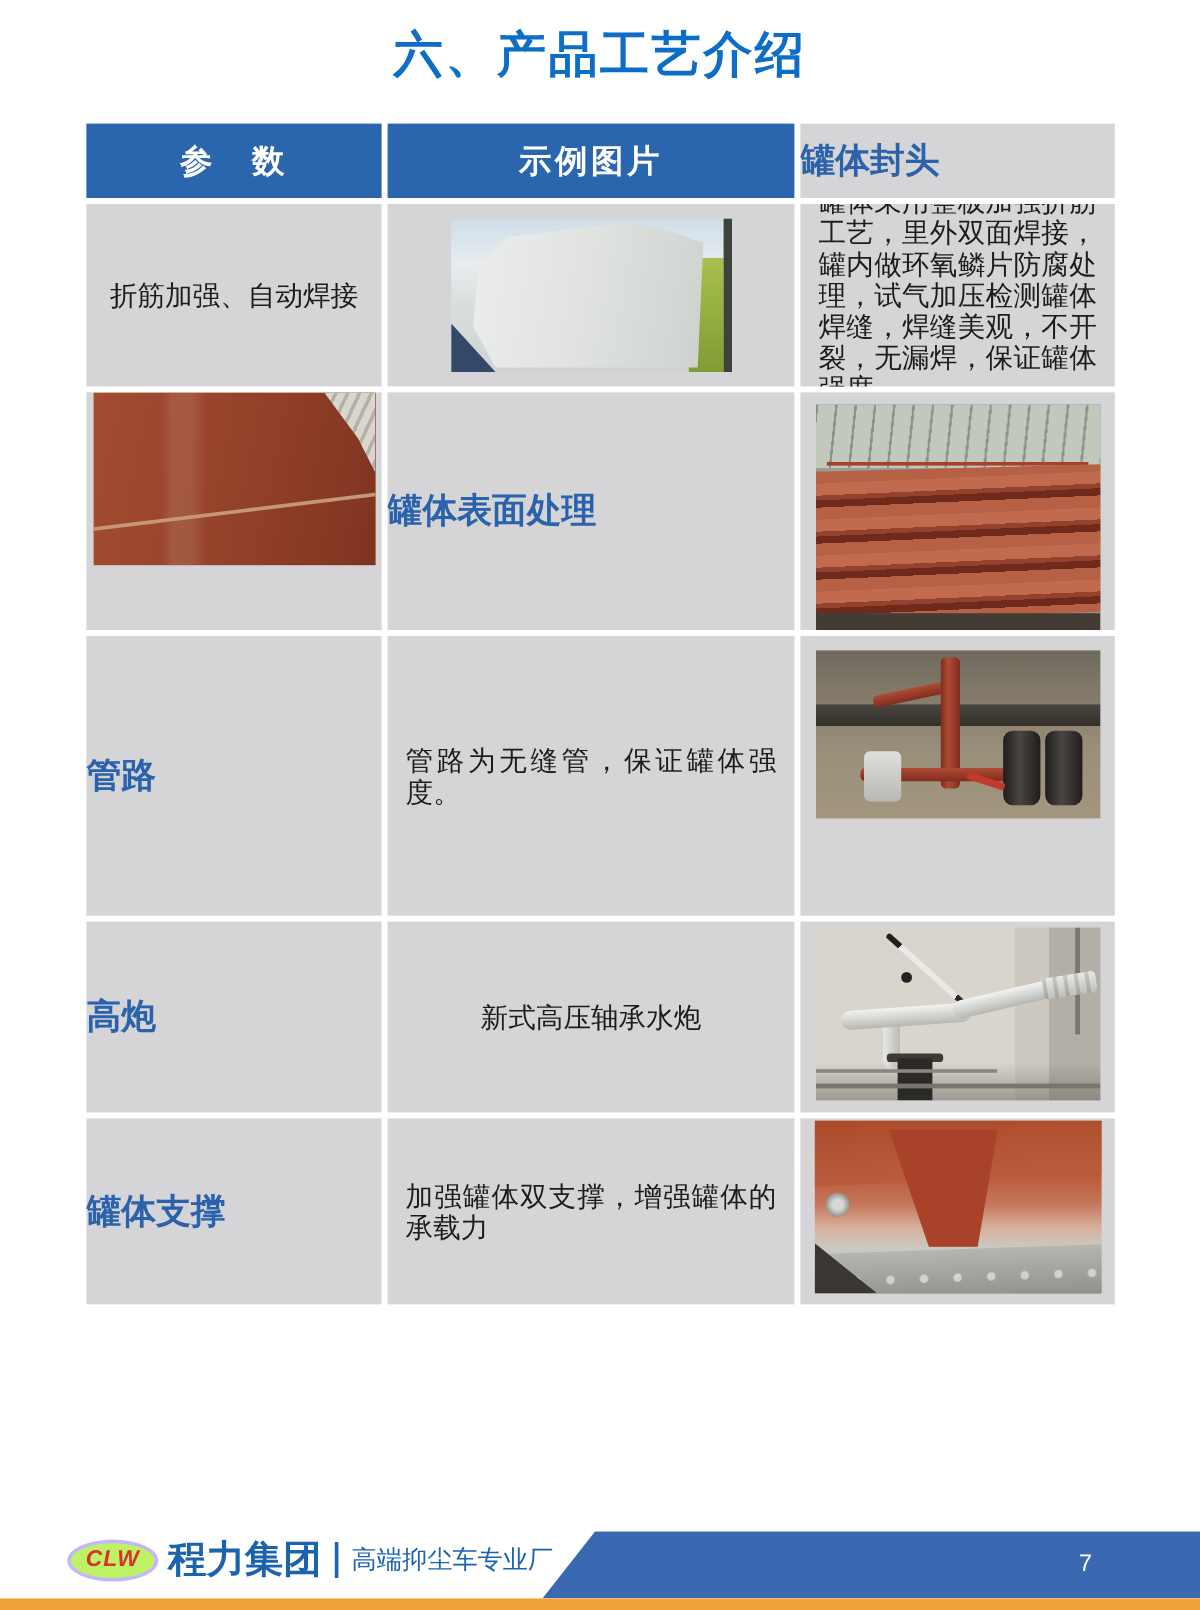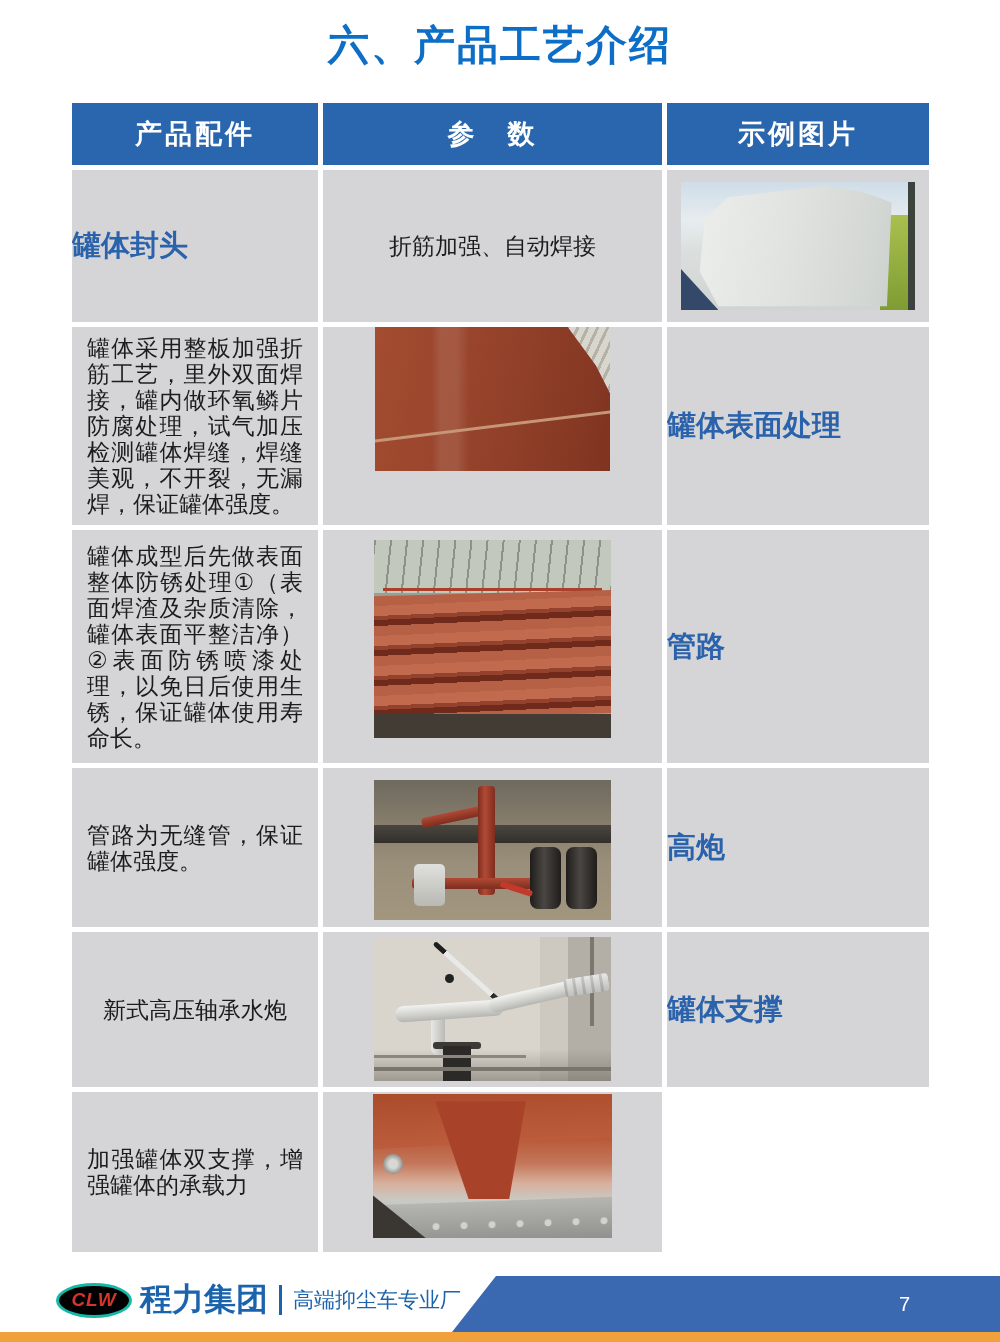--- a/index.html
+++ b/index.html
@@ -122,22 +122,22 @@
     background:radial-gradient(circle at 12px 55%,#d2d2ce 0 3px,transparent 4px) 0 0/28px 100% repeat-x,
                linear-gradient(180deg,#b5b5b1,#8f8f8b); }
   .p6-corner { left:0; bottom:0; width:22%; height:32%; background:#3a3632;
     clip-path:polygon(0 8%,100% 100%,0 100%); }
   
   .footer-logo {
     position:absolute; left:56px; top:1281px; height:38px;
     display:flex; align-items:center; gap:8px;
   }
   .logo-oval {
-    width:76px; height:35px; border:3px solid #14b8a6; border-radius:50%;
-    display:flex; align-items:center; justify-content:center; background:#000000;
+    width:76px; height:35px; border:3px solid #c4b5fd; border-radius:50%;
+    display:flex; align-items:center; justify-content:center; background:#bef264;
   }
   .logo-oval span {
     color:#d4342c; font-weight:bold; font-style:italic; font-size:19px; letter-spacing:1px;
   }
   .logo-company { font-size:32px; font-weight:bold; color:#1b63ad; }
   .logo-divider { width:3px; height:30px; background:#1b63ad; margin:0 3px; }
   .logo-tagline { font-size:21px; font-weight:normal; color:#1b63ad; }
   .footer-banner {
     position:absolute; top:1276px; left:452px; right:0; height:56px;
     background:#3a69b1;
@@ -152,23 +152,20 @@
   }
 </style>
 </head>
 <body>
 
 <h1 class="title">六、产品工艺介绍</h1>
 
 <div class="spec-table">
 
   <div class="cell head">
-      <span>产品配件</span>
-    </div>
-  <div class="cell head">
       <span>参　数</span>
     </div>
   <div class="cell head">
       <span>示例图片</span>
     </div>
 
   <div class="cell part">
       <span>罐体封头</span>
     </div>
   <div class="cell param center">
@@ -188,23 +185,20 @@
     </div>
   <div class="cell photo-cell">
     <div class="photo ph-r2">
       <div class="p2-shop"></div>
       <div class="p2-seam"></div>
     </div>
   </div>
 
   <div class="cell part">
       <span>罐体表面处理</span>
-    </div>
-  <div class="cell param">
-      <span>罐体成型后先做表面整体防锈处理①（表面焊渣及杂质清除，罐体表面平整洁净）②表面防锈喷漆处理，以免日后使用生锈，保证罐体使用寿命长。</span>
     </div>
   <div class="cell photo-cell">
     <div class="photo ph-r3">
       <div class="p3-ceiling"></div>
       <div class="p3-rail"></div>
       <div class="p3-ribs"></div>
       <div class="p3-bottom"></div>
     </div>
   </div>
 

